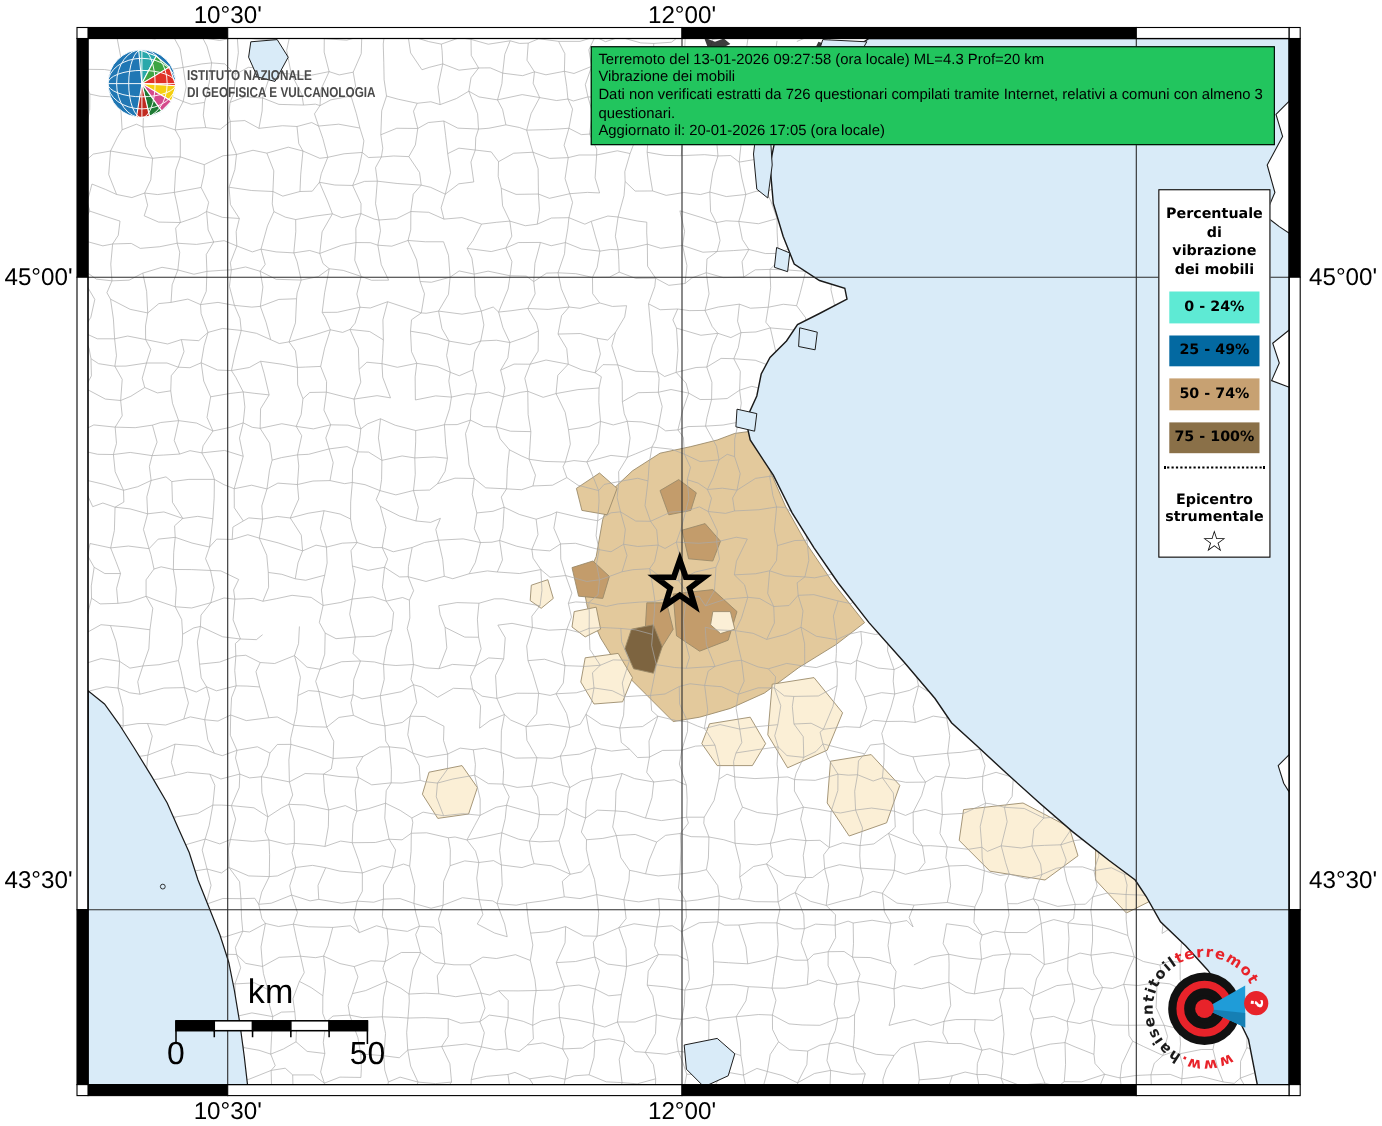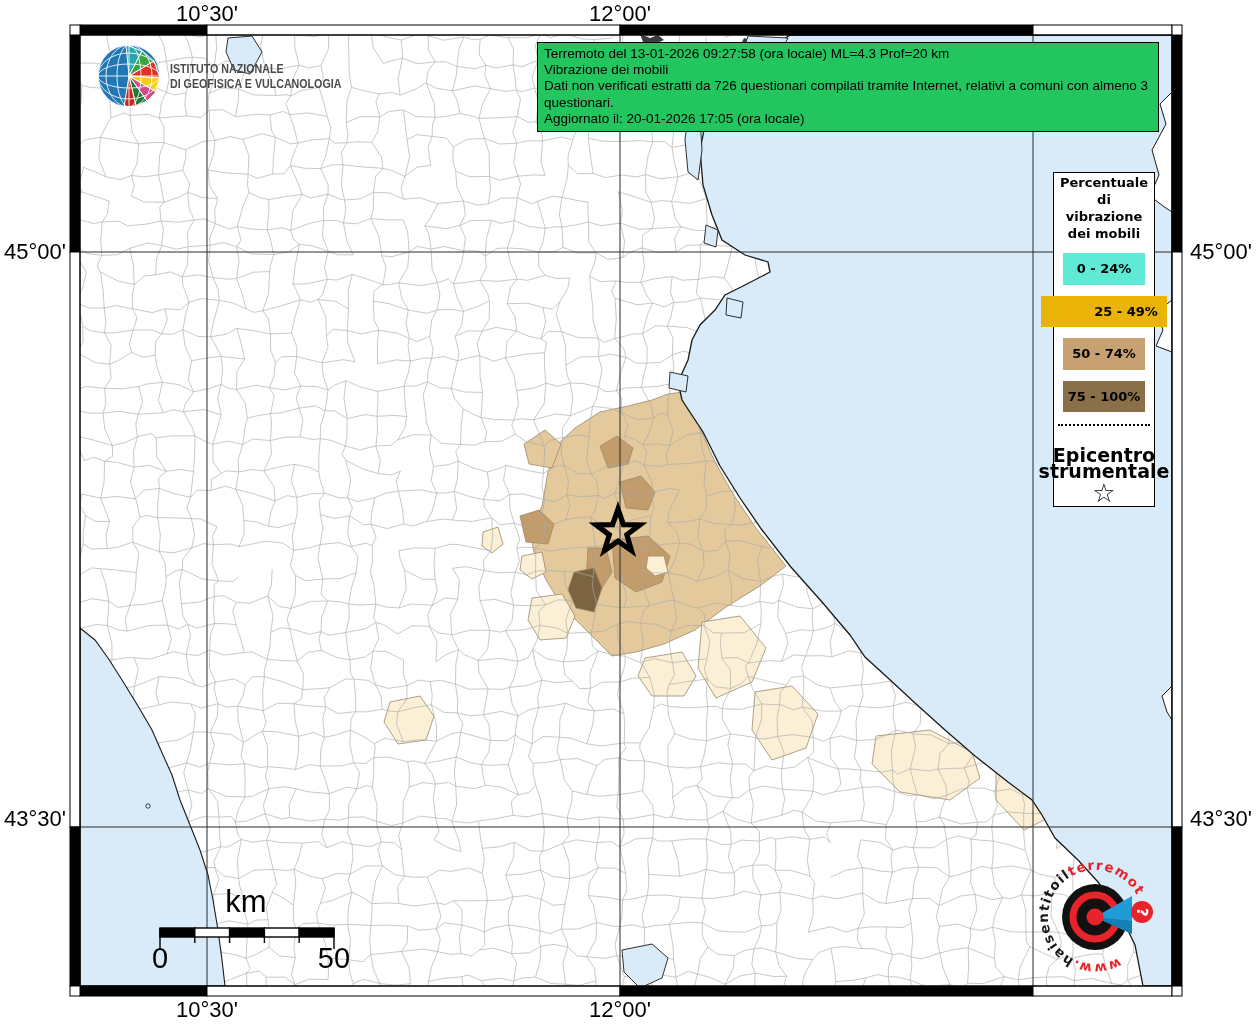--- a/index.html
+++ b/index.html
@@ -11,40 +11,40 @@
   
   .coord{position:absolute;font-size:22px;color:#000;white-space:nowrap;}
   .coord.top{top:1px;}
   .coord.bottom{top:997px;}
   .cx207{left:207px;transform:translateX(-50%);}
   .cx620{left:620px;transform:translateX(-50%);}
   .cx1033{left:1033px;transform:translateX(-50%);margin-top:47px;}
   .coord.left{right:1190px;transform:translateY(-50%);}
   .coord.right{left:1190px;transform:translateY(-50%);}
   .cy252{top:252px;}
-  .cy827{top:819px;}
+  .cy827{top:800px;}
 
   
   .info-box{position:absolute;left:537px;top:42px;width:608px;background:#22c55e;
     border:1.5px solid #000;padding:3px 6px 4px 6px;font-size:13.5px;line-height:16.2px;color:#000;}
 
   
   .ingv{position:absolute;left:96px;top:42px;width:280px;height:70px;}
   .ingv-text{position:absolute;left:74px;top:19px;color:#4a4a4a;font-size:13px;font-weight:600;
     letter-spacing:0px;line-height:15px;transform:scaleX(.82);transform-origin:left top;white-space:nowrap;}
 
   
   .legend{position:absolute;left:1053px;top:172px;width:102px;height:335px;background:#fff;
     border:1.5px solid #000;box-sizing:border-box;font-family:"DejaVu Sans",sans-serif;
     display:flex;flex-direction:column;align-items:center;}
-  .legend-title{font-size:13px;font-weight:bold;text-align:center;line-height:17px;margin-top:1px;width:90px;}
+  .legend-title{font-size:13px;font-weight:bold;text-align:center;line-height:17px;margin-top:13px;width:90px;}
   .swatch{width:82px;height:36px;margin-top:11px;display:flex;align-items:center;justify-content:center;
     font-size:13px;font-weight:bold;color:#000;}
   .legend-sep{width:92px;border-top:2px dotted #000;margin-top:12px;}
-  .epi-label{font-size:19px;font-weight:bold;text-align:center;line-height:16px;margin-top:21px;}
+  .epi-label{font-size:13px;font-weight:bold;text-align:center;line-height:16px;margin-top:21px;}
   .epi-star{font-size:26px;line-height:26px;margin-top:1px;font-family:"DejaVu Sans",sans-serif;}
 
   
   .scalebar{position:absolute;left:130px;top:880px;width:260px;height:110px;}
   .km-label{position:absolute;left:116px;top:4px;transform:translateX(-50%);font-size:31px;color:#000;}
   .sb-num{position:absolute;top:62px;font-size:29px;color:#000;transform:translateX(-50%);}
 
   
   .site-logo{position:absolute;left:1028px;top:850px;width:160px;height:150px;}
 </style>
@@ -202,21 +202,21 @@
     </svg>
     <div class="ingv-text">
       <div>ISTITUTO NAZIONALE</div>
       <div>DI GEOFISICA E VULCANOLOGIA</div>
     </div>
   </div>
 
   <div class="legend">
     <div class="legend-title">Percentuale di vibrazione dei mobili</div>
     <div class="swatch" style="background-color: #5eead4;">0 - 24%</div>
-    <div class="swatch" style="background-color: #eab308; padding-left: 44px;">25 - 49%</div>
+    <div class="swatch" style="background-color: #0369a1;">25 - 49%</div>
     <div class="swatch" style="background-color: rgb(199, 161, 114); text-align: center;">50 - 74%</div>
     <div class="swatch" style="background-color: rgb(138, 112, 72);">75 - 100%</div>
     <div class="legend-sep"></div>
     <div class="epi-label">Epicentro strumentale</div>
     <div class="epi-star">☆</div>
   </div>
 
   <div class="scalebar">
     <div class="km-label">km</div>
     <svg width="260" height="40" style="position:absolute;left:0;top:42px;">

